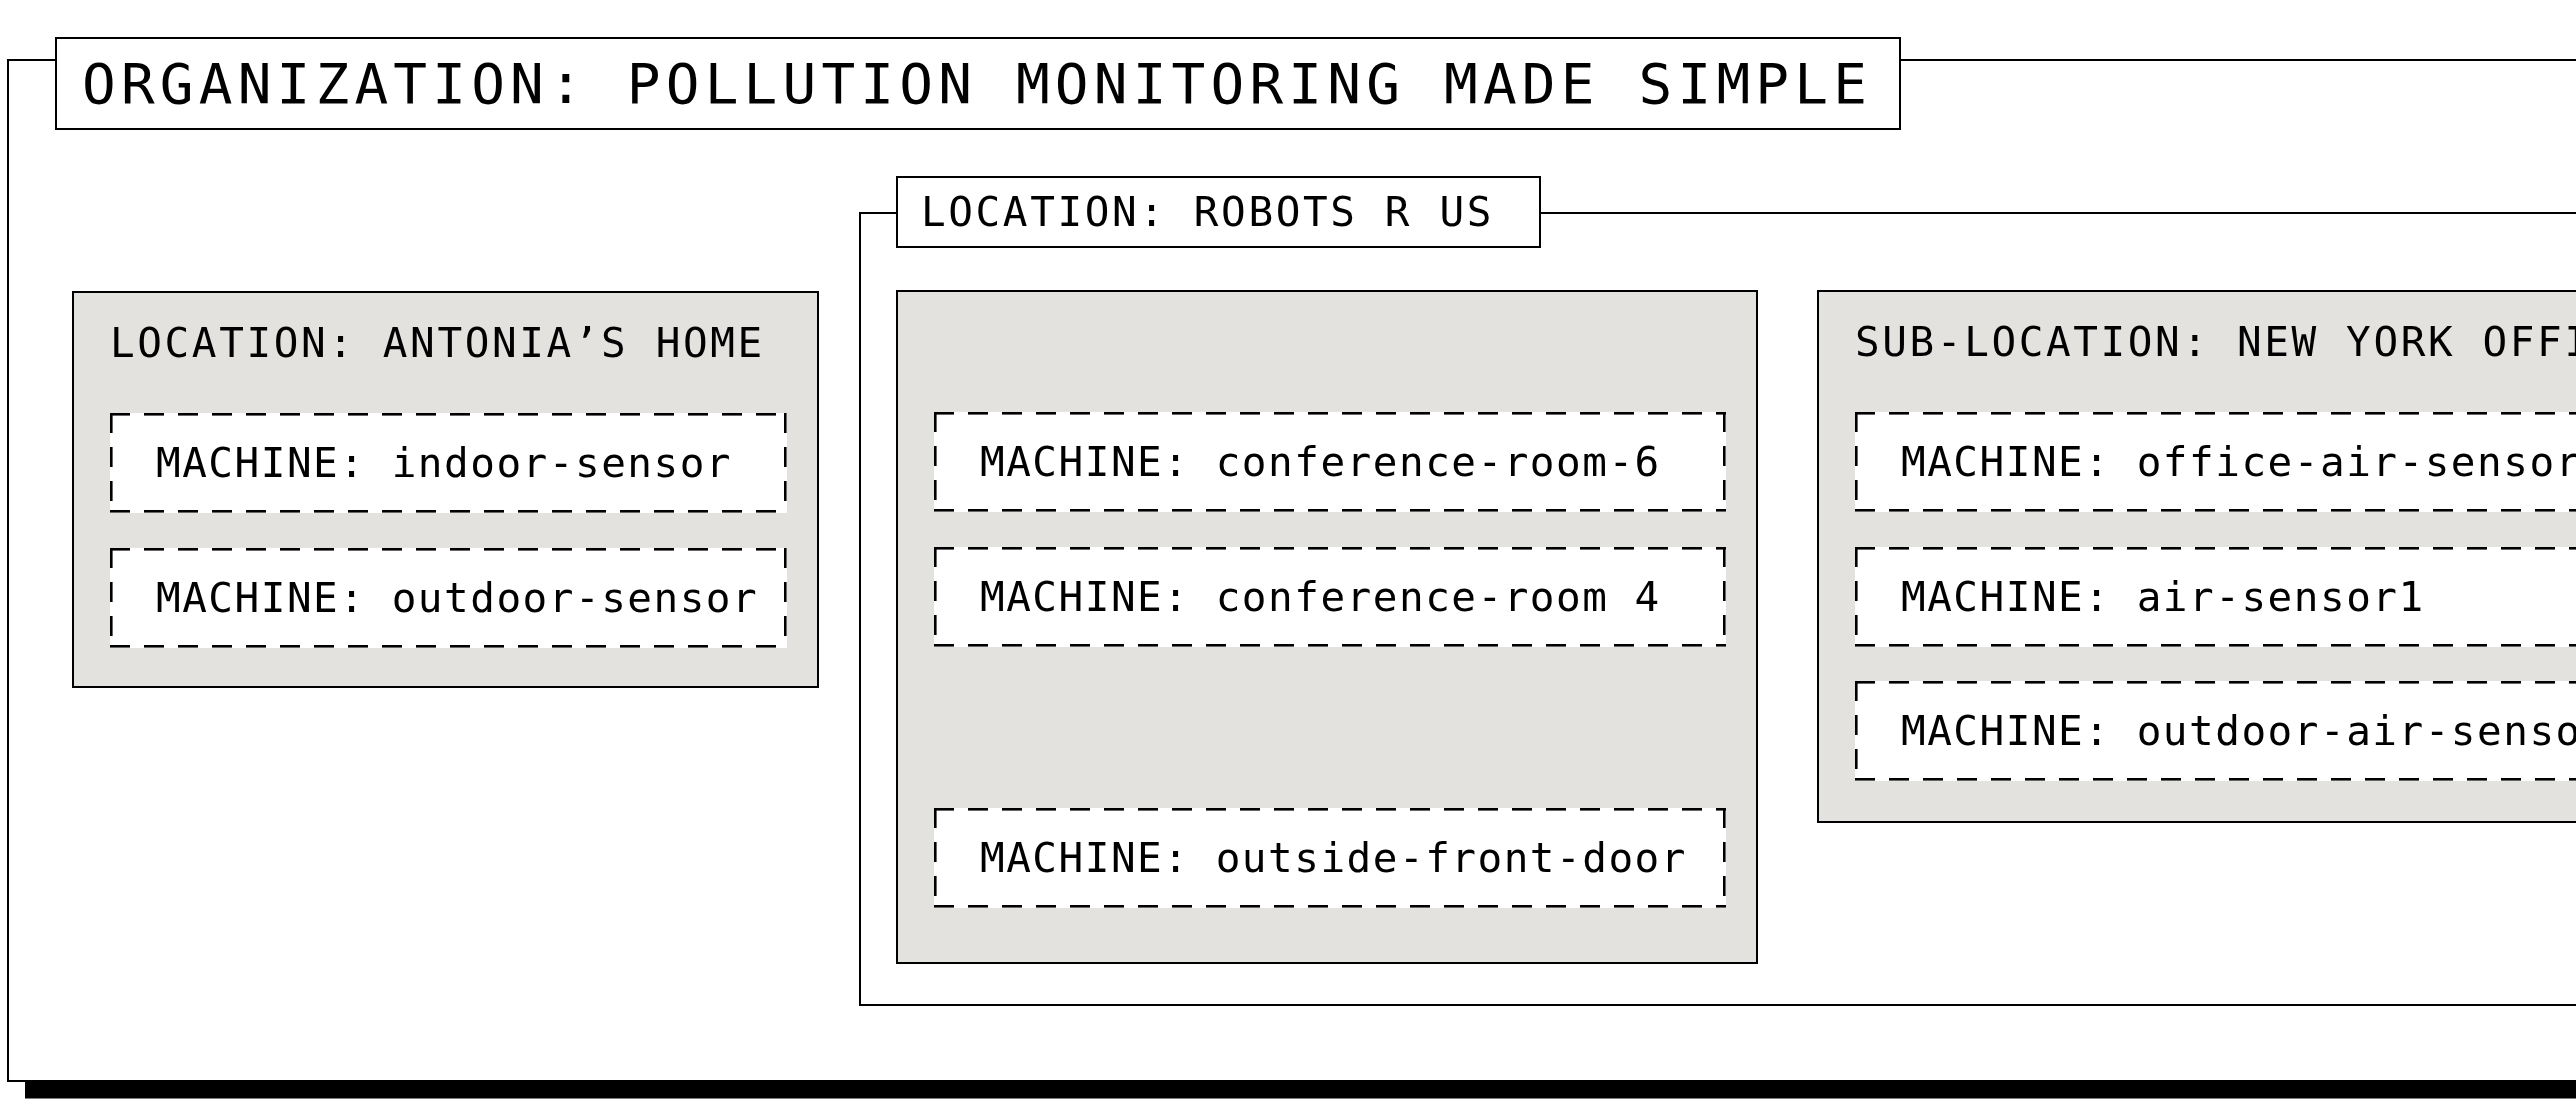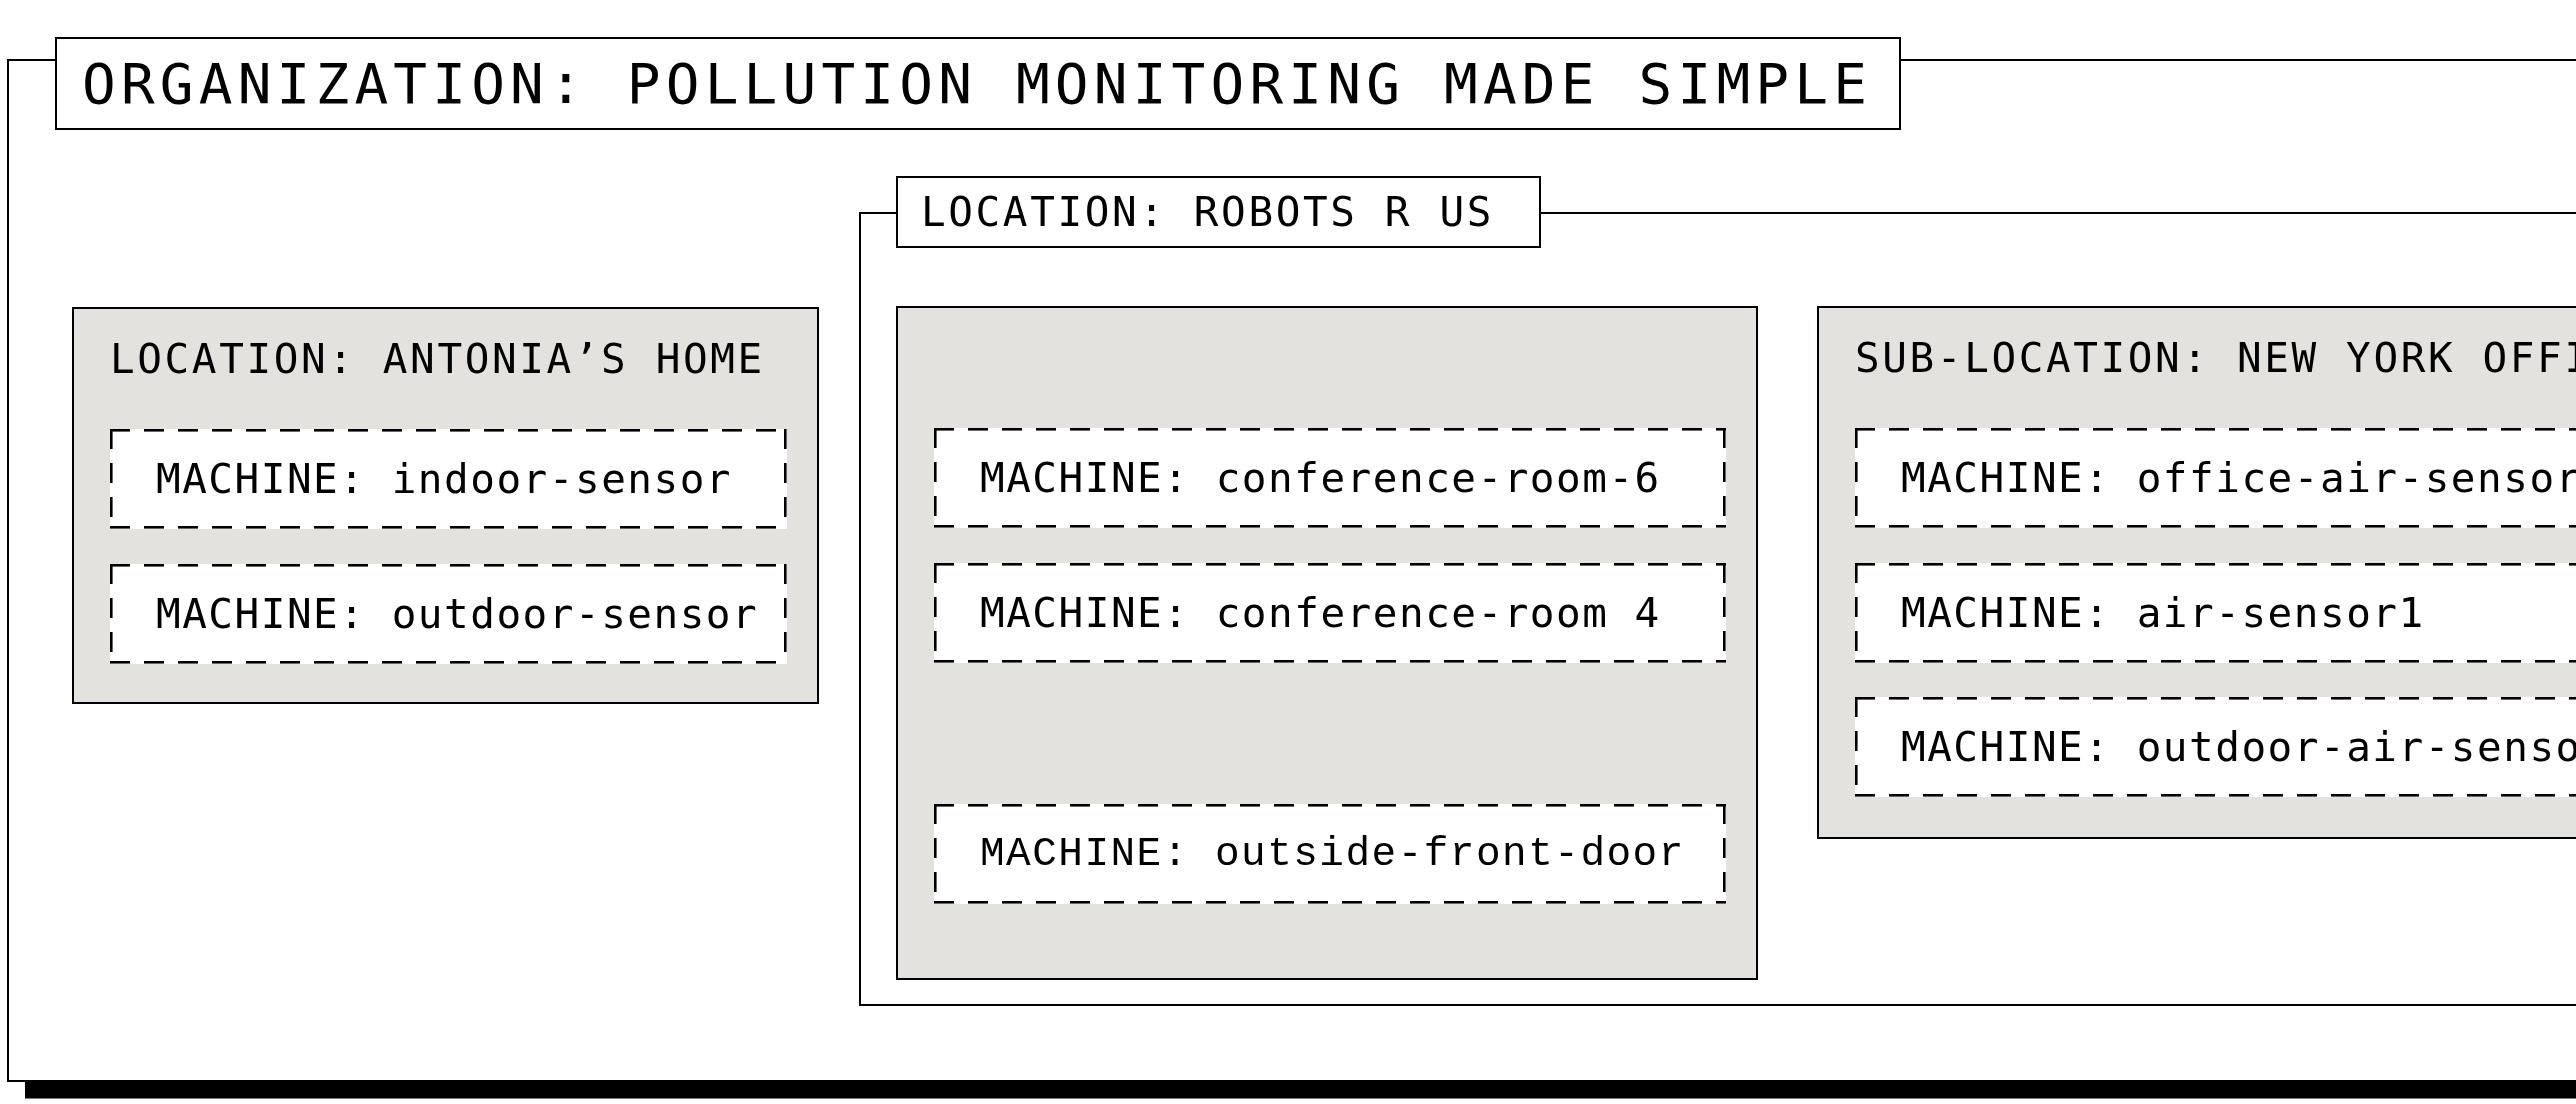--- a/index.html
+++ b/index.html
@@ -63,21 +63,20 @@
     letter-spacing: 2.6px;
     white-space: nowrap;
     z-index: 3;
   }
 
   
   .area {
     background: #e4e2df;
     border: 2.1px solid #000;
     z-index: 2;
-    margin-top: 16px;
   }
   .area-antonia  { left: 72px;  top: 291px; width: 747px; height: 397px; }
   .area-oregon   { left: 896px; top: 290px; width: 862px; height: 674px; }
   .area-newyork  { left: 1817px; top: 290px; width: 904px; height: 533px; }
 
   .area-title {
     position: absolute;
     top: 26px; left: 36px;
     font-size: 41px;
     letter-spacing: 2.6px;
@@ -100,21 +99,21 @@
     background-repeat: no-repeat;
     display: flex; align-items: center;
     padding-left: 46px;
     font-size: 41px;
     letter-spacing: 1.5px;
     white-space: nowrap;
   }
   .row-1 { top: 120px; }
   .row-2 { top: 255px; }
   .row-3 { top: 389px; }
-  .row-4 { top: 496px; font-family: Liberation Mono, monospace; }
+  .row-4 { top: 516px; }
 </style>
 </head>
 <body>
 
 <div class="abs frame"></div>
 
 <div class="abs org-title">
   <span>ORGANIZATION: POLLUTION MONITORING MADE SIMPLE</span>
 </div>
 

